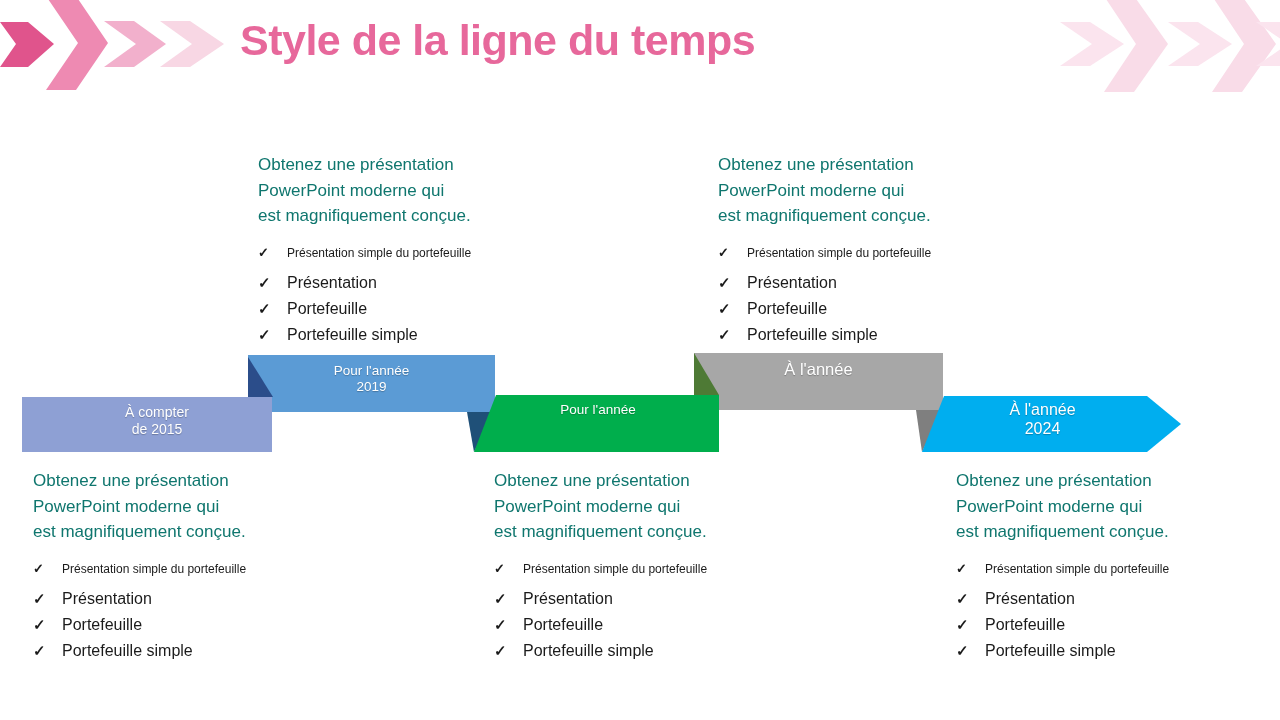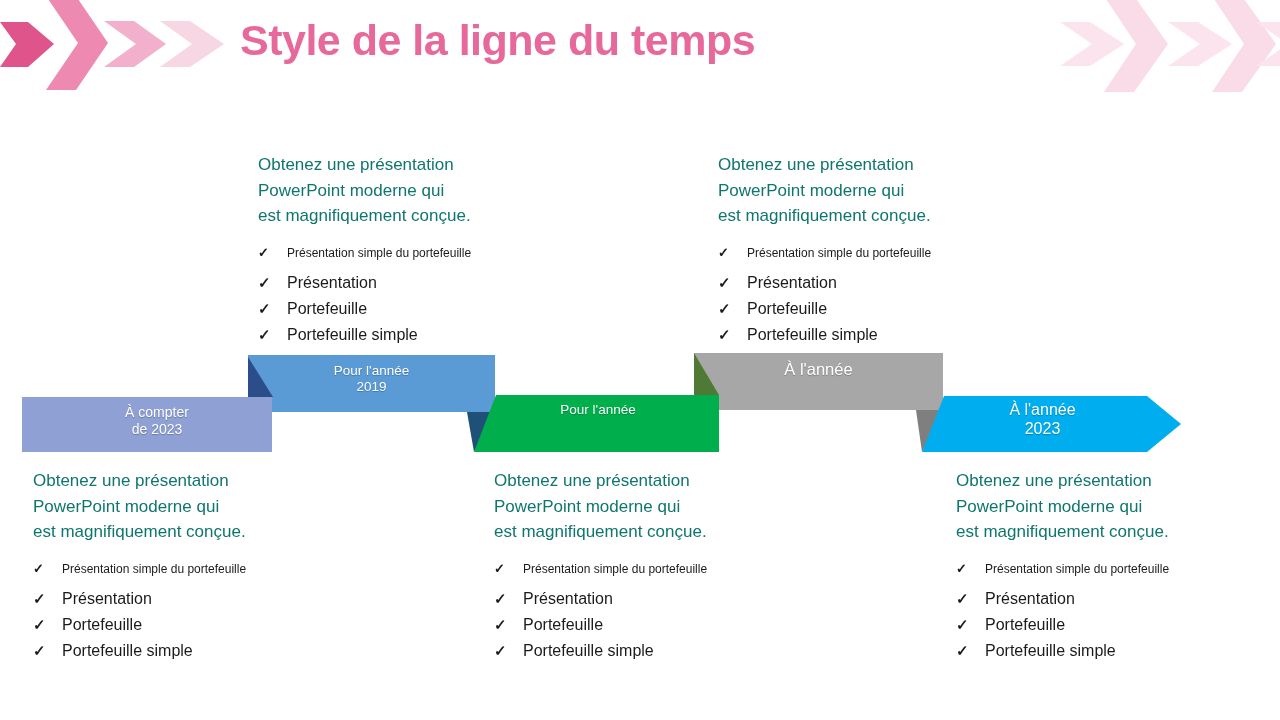--- a/index.html
+++ b/index.html
@@ -81,35 +81,35 @@
   <polygon points="467,412 495,412 474,452" fill="#1F5078"></polygon>
   <polygon points="694,353 943,353 943,410 694,410" fill="#A7A7A7"></polygon>
   <polygon points="694,353 719,395 694,395" fill="#4E7A35"></polygon>
   <polygon points="496,395 719,395 719,452 474,452" fill="#00AE4C"></polygon>
   <polygon points="916,410 943,410 922,452" fill="#7F7F7F"></polygon>
   <polygon points="944,396 1147,396 1181,424 1147,452 922,452" fill="#00AEEF"></polygon>
 </svg>
 
 <div id="label-2020" class="band-label">
   <div>À compter</div>
-  <div>de 2023</div>
+  <div>de 2015</div>
 </div>
 <div id="label-2021" class="band-label">
   <div>Pour l'année</div>
   <div>2019</div>
 </div>
 <div id="label-2022" class="band-label">
   <div>Pour l'année</div>
 </div>
 <div id="label-2023" class="band-label">
   <div>À l'année</div>
 </div>
 <div id="label-2024" class="band-label">
   <div>À l'année</div>
-  <div>2023</div>
+  <div>2024</div>
 </div>
 
 <div id="block-t1" class="block">
   <p class="para">Obtenez une présentation
 PowerPoint moderne qui
 est magnifiquement conçue.</p>
   <div class="clist">
     <div class="crow small">
       <span class="chk">✓</span>
       <span class="txt">Présentation simple du portefeuille</span>

